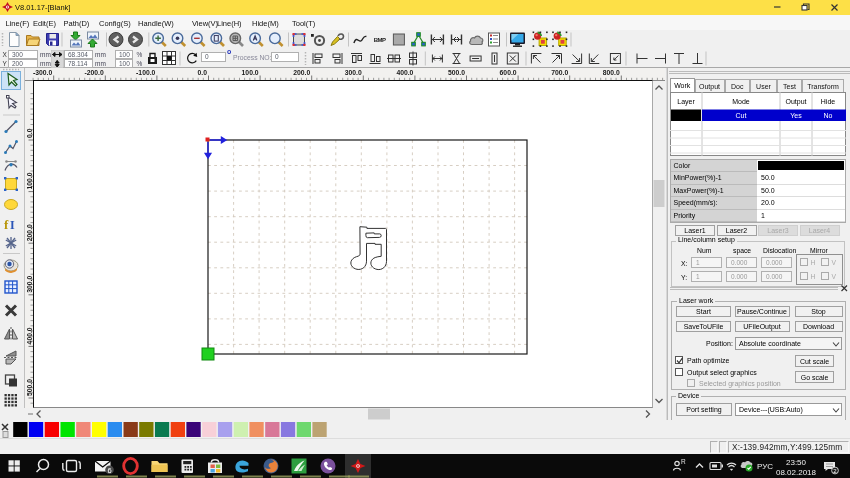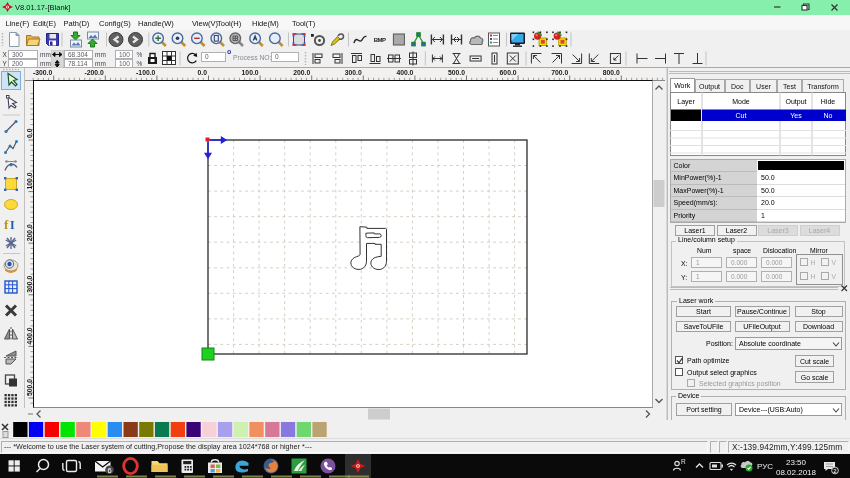--- a/index.html
+++ b/index.html
@@ -2,42 +2,42 @@
 <html><head><meta charset="utf-8"><style>
 *{margin:0;padding:0;box-sizing:border-box}
 html,body{width:850px;height:478px;overflow:hidden}
 body{position:relative;font-family:"Liberation Sans",sans-serif;background:#f0f0f0}
 .abs{position:absolute;white-space:nowrap}
 .fld{position:absolute;background:#fff;border:1px solid #b0b0b0;font-size:6.5px;color:#555a66;white-space:nowrap}
 .btn{position:absolute;background:#f1f1f1;border:1px solid #a0a0a0;font-size:7px;color:#000;text-align:center;white-space:nowrap}
 .cb{position:absolute;width:8px;height:8px;background:#fff;border:1px solid #555}
 </style></head><body>
 
-<div class="abs" style="left:0;top:0;width:850px;height:15px;background:#86efac">
+<div class="abs" style="left:0;top:0;width:850px;height:15px;background:#fde047">
 <svg class="abs" style="left:2px;top:2px" width="11" height="10" viewBox="0 0 11 10">
 <path d="M5.5 0 L7.3 3.2 L11 5 L7.3 6.8 L5.5 10 L3.7 6.8 L0 5 L3.7 3.2 Z" fill="#c41220"></path>
 <circle cx="5.5" cy="5" r="1.6" fill="#fff"></circle>
       <circle cx="5.5" cy="5" r="0.8" fill="#c41220"></circle>
     </svg>
 <div class="abs" style="left:15px;top:3px;font-size:7.5px;color:#111">V8.01.17-[Blank]</div>
 <svg class="abs" style="left:760px;top:0" width="90" height="15">
 <line x1="14" y1="7" x2="20.5" y2="7" stroke="#333" stroke-width="1.2"></line>
 <path d="M43.5 5.5 V4 H49 V9.5 H47.5" fill="none" stroke="#333" stroke-width="1.1"></path>
 <rect x="42" y="5.5" width="5" height="4.5" fill="#fff" stroke="#333" stroke-width="1.1"></rect>
 <path d="M71.5 4.5 L77.5 10.5 M77.5 4.5 L71.5 10.5" stroke="#333" stroke-width="1.2"></path>
     </svg>
 </div>
 <div class="abs" style="left:0;top:15px;width:850px;height:15px;background:#f7f7f7;font-size:7.5px;color:#111">
 <span class="abs" style="left:5.5px;top:4px">Line(F)</span>
 <span class="abs" style="left:33px;top:4px">Edit(E)</span>
 <span class="abs" style="left:63.5px;top:4px">Path(D)</span>
 <span class="abs" style="left:99px;top:4px">Config(S)</span>
 <span class="abs" style="left:138px;top:4px">Handle(W)</span>
 <span class="abs" style="left:192px;top:4px">View(V)</span>
-<span class="abs" style="left:217px;top:4px">Tool(H)</span>
+<span class="abs" style="left:217px;top:4px">Line(H)</span>
 <span class="abs" style="left:252px;top:4px">Hide(M)</span>
 <span class="abs" style="left:292px;top:4px">Tool(T)</span>
 </div>
 <div class="abs" style="left:0;top:30px;width:850px;height:19px;background:#f0f0f0"></div>
 <svg class="abs" style="left:0;top:30px" width="850" height="19">
 <line x1="2.5" y1="3" x2="2.5" y2="16" stroke="#b5b5b5" stroke-width="1.5" stroke-dasharray="1.5 1.5"></line>
 <line x1="62" y1="2.5" x2="62" y2="16.5" stroke="#c3c3c3"></line>
 <line x1="106.5" y1="2.5" x2="106.5" y2="16.5" stroke="#c3c3c3"></line>
 <line x1="148.8" y1="2.5" x2="148.8" y2="16.5" stroke="#c3c3c3"></line>
 <line x1="288.5" y1="2.5" x2="288.5" y2="16.5" stroke="#c3c3c3"></line>
@@ -829,23 +829,20 @@
 <rect x="217.9" y="2" width="14.3" height="15" fill="#a8a0ee"></rect>
 <rect x="233.7" y="2" width="14.3" height="15" fill="#cef0b0"></rect>
 <rect x="249.4" y="2" width="14.3" height="15" fill="#f09060"></rect>
 <rect x="265.2" y="2" width="14.3" height="15" fill="#d87898"></rect>
 <rect x="280.9" y="2" width="14.3" height="15" fill="#8878e0"></rect>
 <rect x="296.7" y="2" width="14.3" height="15" fill="#6ed86e"></rect>
 <rect x="312.4" y="2" width="14.3" height="15" fill="#bca372"></rect>
 </svg>
 
 <div class="abs" style="left:0;top:438px;width:850px;height:16px;background:#f0f0f0;border-top:1px solid #ddd">
-<div class="abs" style="left:1px;top:2px;width:707px;height:12px;border:1px solid #b0b0b0;border-right-color:#f8f8f8;border-bottom-color:#f8f8f8">
-      <div style="font-size:7.2px;color:#222;padding-left:2px;line-height:10px;white-space:nowrap">--- *Welcome to use the Laser system of cutting,Propose the display area 1024*768 or higher *---</div>
-    </div>
 <div class="abs" style="left:710px;top:2px;width:8px;height:12px;border:1px solid #b0b0b0;border-right-color:#f8f8f8;border-bottom-color:#f8f8f8"></div>
 <div class="abs" style="left:719px;top:2px;width:8px;height:12px;border:1px solid #b0b0b0;border-right-color:#f8f8f8;border-bottom-color:#f8f8f8"></div>
 <div class="abs" style="left:728px;top:2px;width:121px;height:12px;border:1px solid #b0b0b0;border-right-color:#f8f8f8;border-bottom-color:#f8f8f8">
       <div style="font-size:8.3px;color:#222;line-height:10px;padding-left:3px;white-space:nowrap;letter-spacing:0.1px">X:-139.942mm,Y:499.125mm</div>
     </div>
 </div>
 <div class="abs" style="left:0;top:454px;width:850px;height:24px;background:#0a0a0a"></div>
 <svg class="abs" style="left:0;top:454px" width="850" height="24">
 <rect x="345" y="0" width="26" height="24" fill="#2e2e2e"></rect>
 <rect x="97" y="21.5" width="21" height="2" fill="#9aa05e" opacity="0.8"></rect>

